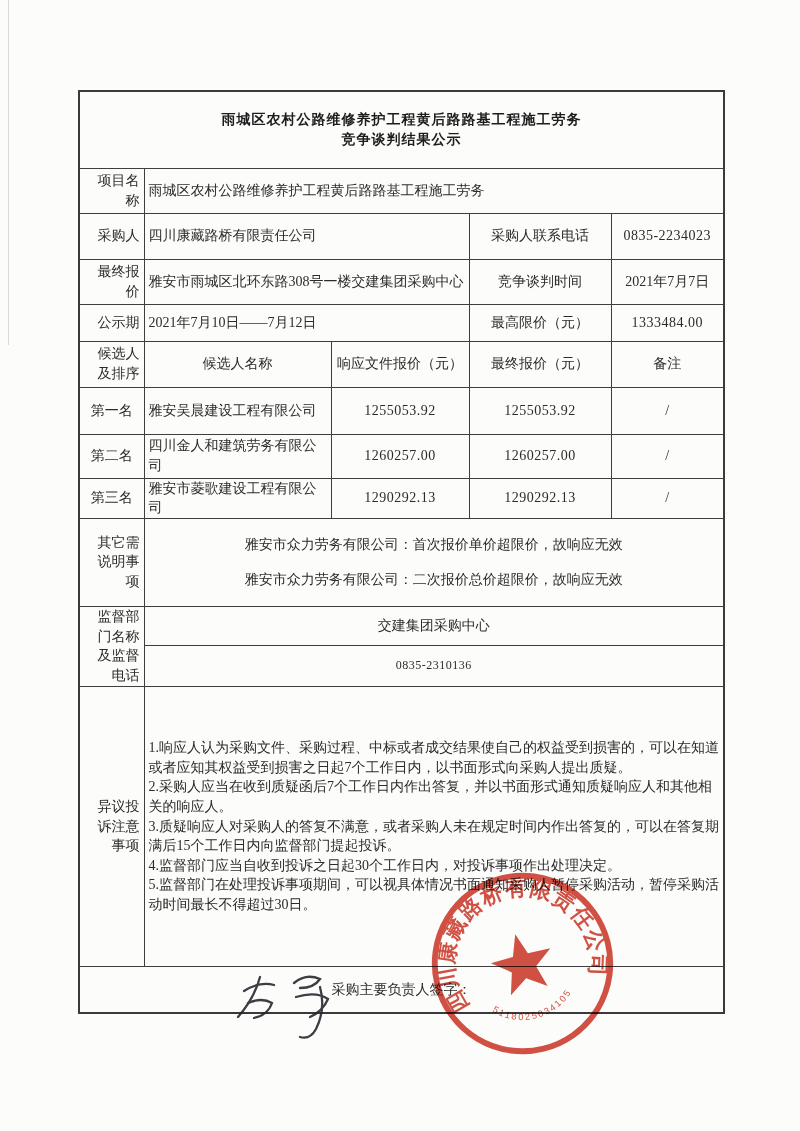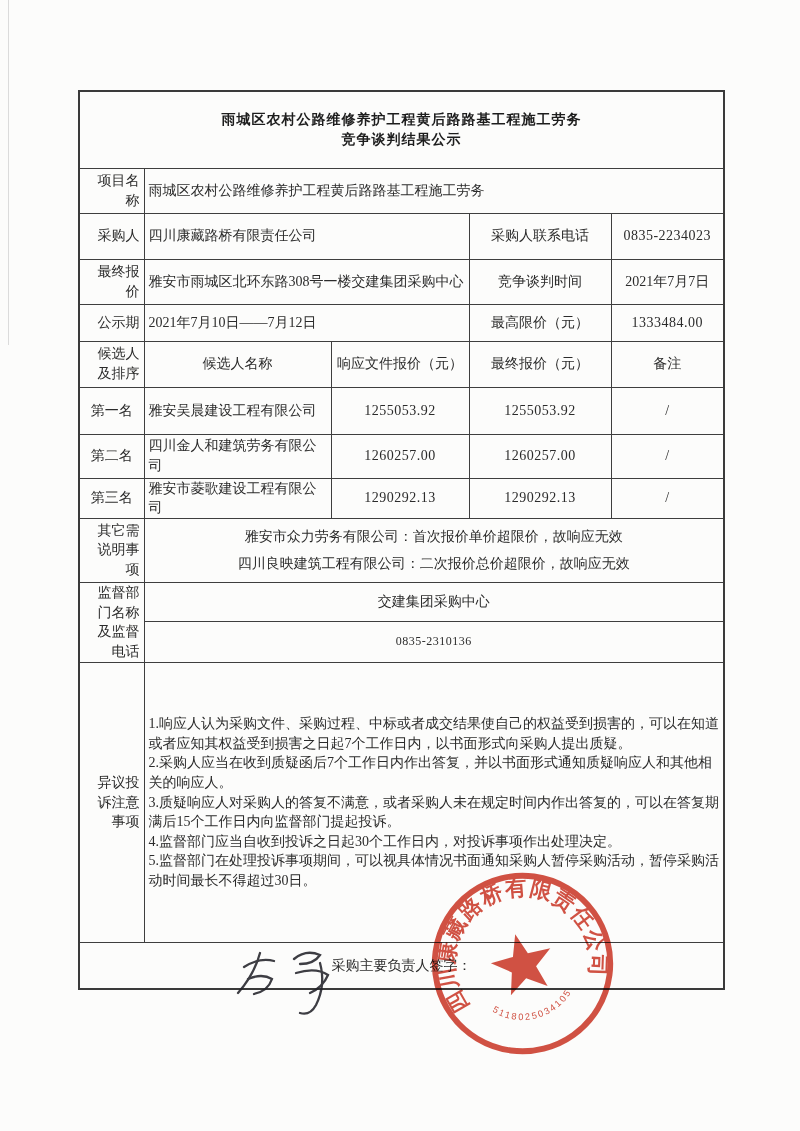--- a/index.html
+++ b/index.html
@@ -42,21 +42,21 @@
   .lbl{
     text-align:right;
     padding:2px 3px;
     line-height:1.35;
   }
   .val-left{text-align:left;padding-left:7px;}
   .ctr{text-align:center;}
   .num{font-size:13px;text-align:center;letter-spacing:.5px;}
   .num-small{font-size:12px;text-align:center;letter-spacing:.5px;}
   .notes-cell{text-align:center;line-height:1.45;}
-  .notes-cell p{margin:8px;}
+  .notes-cell p{margin:16px;}
   .objection-cell{padding:6px 10px;line-height:21px;text-align:left;}
   .objection-cell p{margin:0;}
   .sig-cell{position:relative;text-align:center;padding-left:9px;font-size:15px;}
   .sig-svg{position:absolute;left:150px;top:-6px;overflow:visible;}
   .stamp{
     position:absolute;left:425px;top:866px;
     width:195px;height:195px;
     mix-blend-mode:multiply;
     opacity:.88;
   }
@@ -137,21 +137,21 @@
     <td class="val-left">雅安市菱歌建设工程有限公司</td>
     <td class="num">1290292.13</td>
     <td class="num">1290292.13</td>
     <td class="ctr">/</td>
   </tr>
 
   <tr style="height:40px">
     <td class="lbl">其它需说明事项</td>
     <td colspan="4" class="notes-cell">
       <p>雅安市众力劳务有限公司：首次报价单价超限价，故响应无效</p>
-      <p>四川良映建筑工程有限公司：二次报价总价超限价，故响应无效</p>
+      <p>雅安市众力劳务有限公司：二次报价总价超限价，故响应无效</p>
     </td>
   </tr>
 
   <tr style="height:39px">
     <td rowspan="2" class="lbl">监督部门名称及监督电话</td>
     <td colspan="4" class="ctr">交建集团采购中心</td>
   </tr>
   <tr style="height:41px">
     <td colspan="4" class="num" style="font-size:12px">0835-2310136</td>
   </tr>

